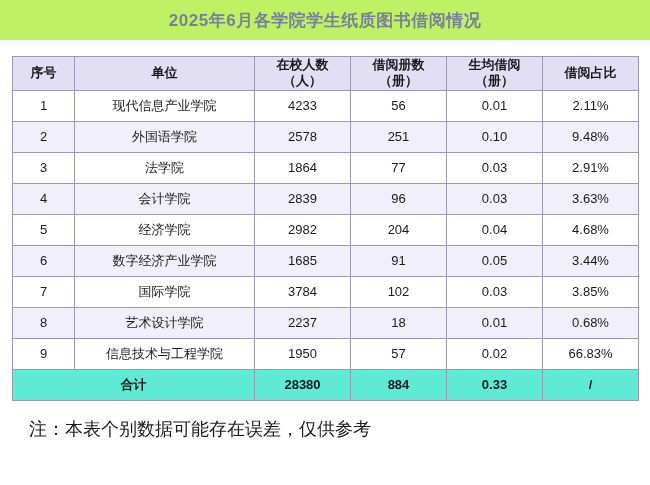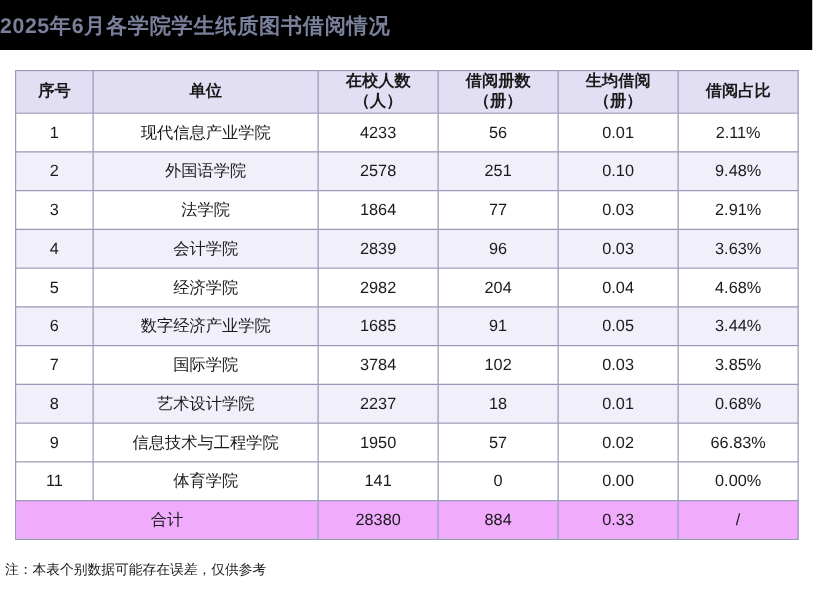--- a/index.html
+++ b/index.html
@@ -17,22 +17,22 @@
     width: 650px;
     height: 485px;
     position: relative;
     box-sizing: border-box;
     background: #ffffff;
   }
   .title-bar {
     height: 40px;
     display: flex;
     align-items: center;
-    justify-content: flex-start;
-    background: #000000;
+    justify-content: center;
+    background: #bef264;
   }
   .title-text {
     font-size: 17px;
     font-weight: bold;
     color: #7a7f9a;
     letter-spacing: 0.5px;
   }
   table.data-table {
     border-collapse: collapse;
     width: 626px;
@@ -55,33 +55,33 @@
     font-size: 14px;
     height: 54px;
     line-height: 1.25;
     color: #111111;
   }
   thead th .hdr-l1 { display: block; }
   thead th .hdr-l2 { display: block; }
   tbody tr.row-odd td { background: #ffffff; }
   tbody tr.row-even td { background: #f1effa; }
   tbody tr.total-row td {
-    background: #f0abfc;
-    font-weight: normal;
+    background: #5eead4;
+    font-weight: bold;
   }
   .col-idx { width: 62px; }
   .col-unit { width: 180px; }
   .col-students { width: 96px; }
   .col-borrows { width: 96px; }
   .col-per { width: 96px; }
   .col-ratio { width: 96px; }
   .note {
     margin-top: 10px;
-    padding-left: 4px;
-    font-size: 11px;
+    padding-left: 29px;
+    font-size: 18px;
     color: #1a1a1a;
   }
 </style>
 </head>
 <body>
 
 <div class="page">
 
   <div class="title-bar">
     <div class="title-text">2025年6月各学院学生纸质图书借阅情况</div>
@@ -187,28 +187,20 @@
         <td>0.68%</td>
       </tr>
       <tr class="row-odd">
         <td>9</td>
         <td>信息技术与工程学院</td>
         <td>1950</td>
         <td>57</td>
         <td>0.02</td>
         <td>66.83%</td>
       </tr>
-      <tr class="row-odd">
-        <td>11</td>
-        <td>体育学院</td>
-        <td>141</td>
-        <td>0</td>
-        <td>0.00</td>
-        <td>0.00%</td>
-      </tr>
       <tr class="total-row">
         <td colspan="2">合计</td>
         <td>28380</td>
         <td>884</td>
         <td>0.33</td>
         <td>/</td>
       </tr>
     </tbody>
   </table>
 

